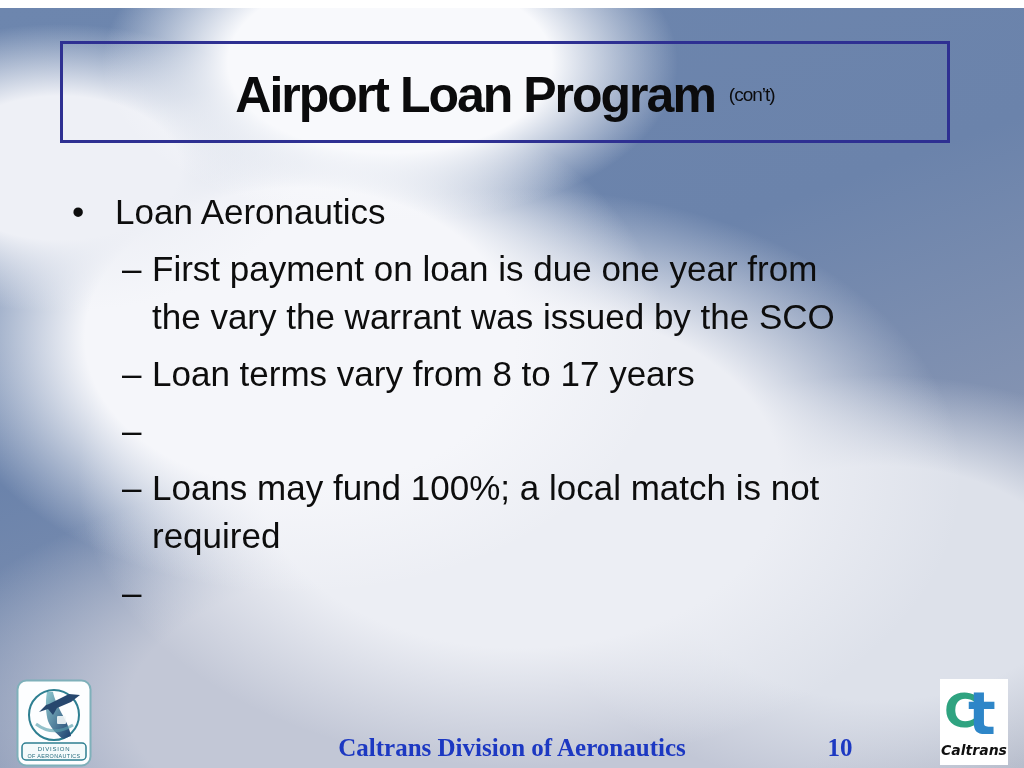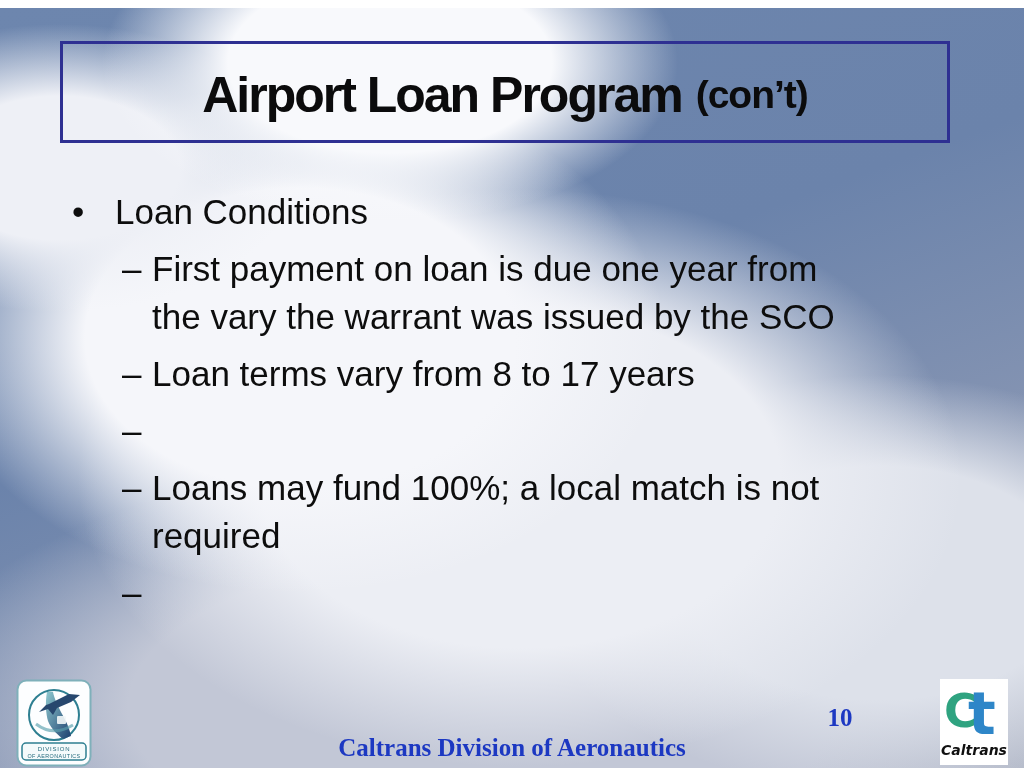--- a/index.html
+++ b/index.html
@@ -27,21 +27,21 @@
     width:884px; height:90px;
     border:3px solid #2e3092;
     display:flex; align-items:center; justify-content:center;
     padding-top:6px; box-sizing:content-box;
   }
   .title-main {
     font-size:50px; font-weight:bold; color:#0b0b0c;
     letter-spacing:-2px; white-space:nowrap;
   }
   .title-suffix {
-    font-size:39px; font-weight:bold; color:#0b0b0c;
+    font-size:19px; font-weight:normal; color:#0b0b0c;
     letter-spacing:-1px; margin-left:14px;
   }
 
   
   .content {
     position:absolute; left:70px; top:180px; width:884px;
     color:#0d0d0d;
   }
   .item { display:flex; font-size:35px; line-height:48px; margin-bottom:9px; }
   .item.l1 .marker { width:43px; flex:0 0 43px; padding-left:2px; }
@@ -50,21 +50,21 @@
   .item .text { white-space:pre-line; }
 
   
   .footer-title {
     position:absolute; left:0; top:726px; width:1024px;
     text-align:center;
     font-family:"Liberation Serif", serif; font-weight:bold;
     font-size:25px; color:#1c38c2;
   }
   .page-number {
-    position:absolute; left:808px; top:696px; width:64px;
+    position:absolute; left:808px; top:726px; width:64px;
     text-align:center;
     font-family:"Liberation Serif", serif; font-weight:bold;
     font-size:25px; color:#1c38c2;
   }
 
   
   .logo-aero {
     position:absolute; left:16px; top:671px; width:76px; height:88px;
   }
   .logo-caltrans {
@@ -79,21 +79,21 @@
 <div class="slide">
 
   <div class="title-box">
     <span class="title-main">Airport Loan Program</span>
     <span class="title-suffix">(con’t)</span>
   </div>
 
   <div class="content">
     <div class="item l1">
       <span class="marker">•</span>
-      <span class="text">Loan Conditions</span>
+      <span class="text">Loan Aeronautics</span>
     </div>
     <div class="item l2">
       <span class="marker">–</span>
       <span class="text">First payment on loan is due one year from
 the vary the warrant was issued by the SCO</span>
     </div>
     <div class="item l2">
       <span class="marker">–</span>
       <span class="text">Loan terms vary from 8 to 17 years</span>
     </div>

